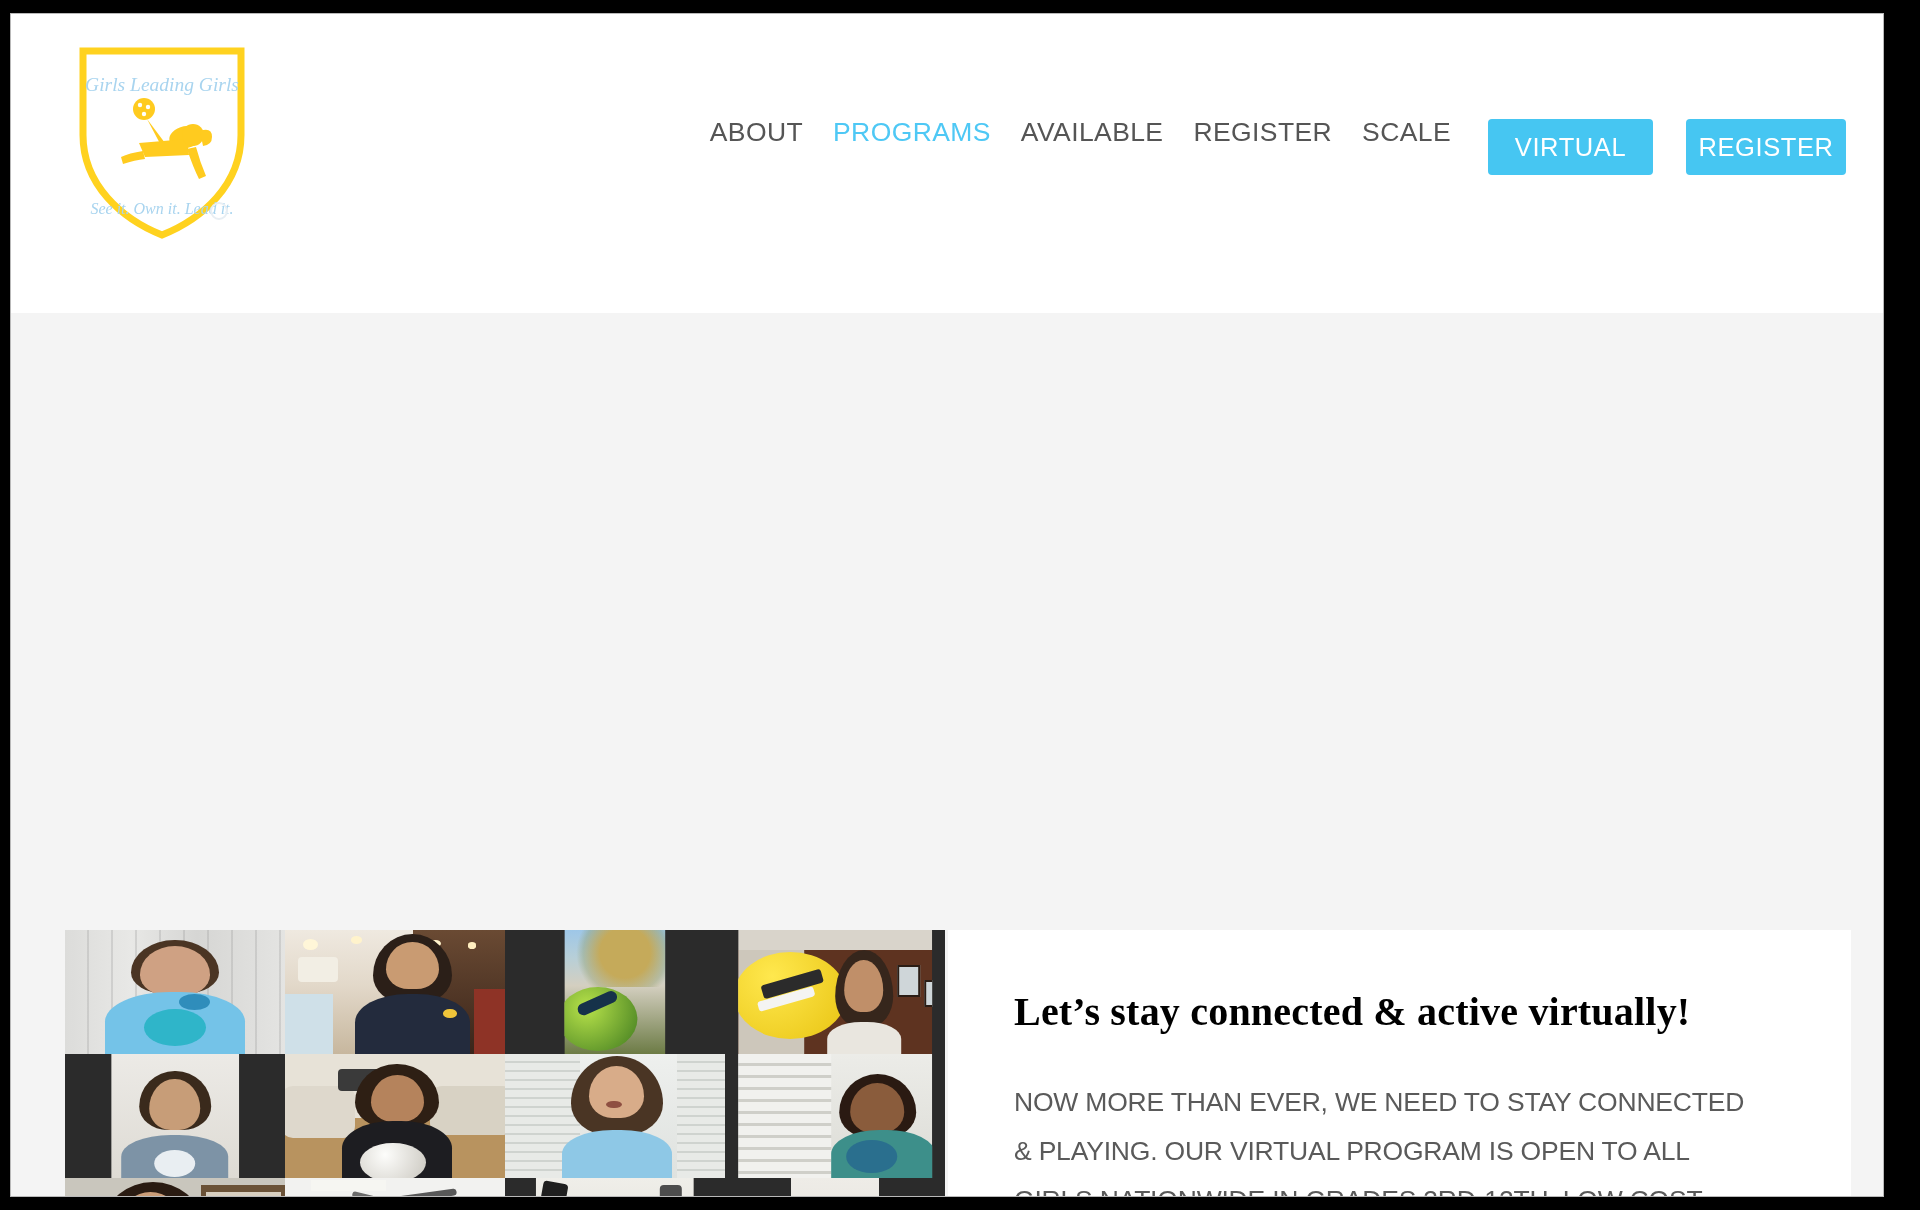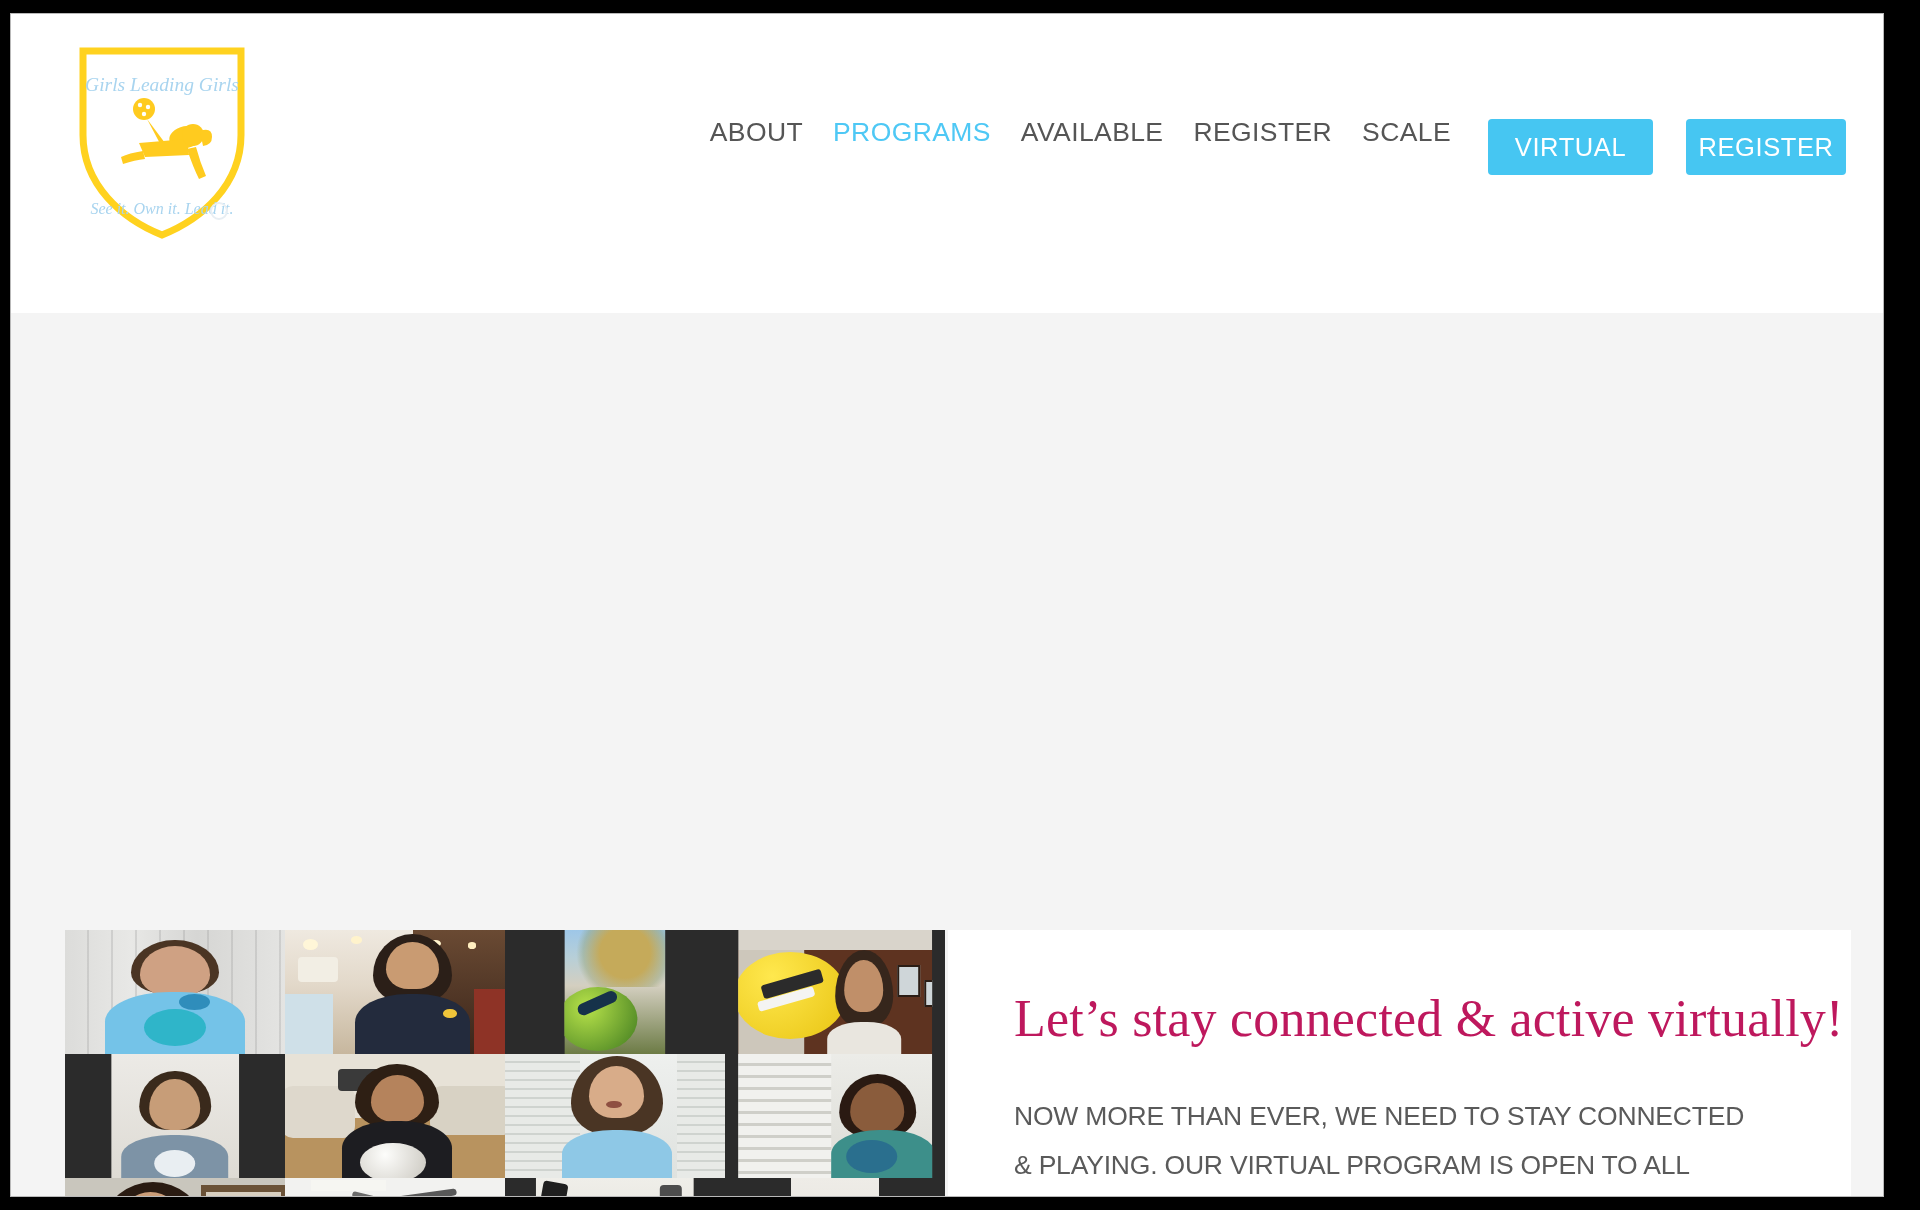--- a/index.html
+++ b/index.html
@@ -180,24 +180,24 @@
     flex: 0 0 auto;
   }
   #card-inner {
     position: absolute;
     left: 66px;
     top: 58px;
     width: 740px;
   }
   #sub-heading {
     font-family: "Liberation Serif", serif;
-    font-size: 52px;
+    font-size: 40px;
     line-height: 1.2;
-    color: #be185d;
-    font-weight: 400;
+    color: #000000;
+    font-weight: 700;
     letter-spacing: 0.2px;
     white-space: nowrap;
   }
   #body-copy {
     margin-top: 42px;
     font-family: "Liberation Sans", sans-serif;
     font-size: 26.5px;
     line-height: 49px;
     letter-spacing: -0.2px;
     color: #5a5a5a;

